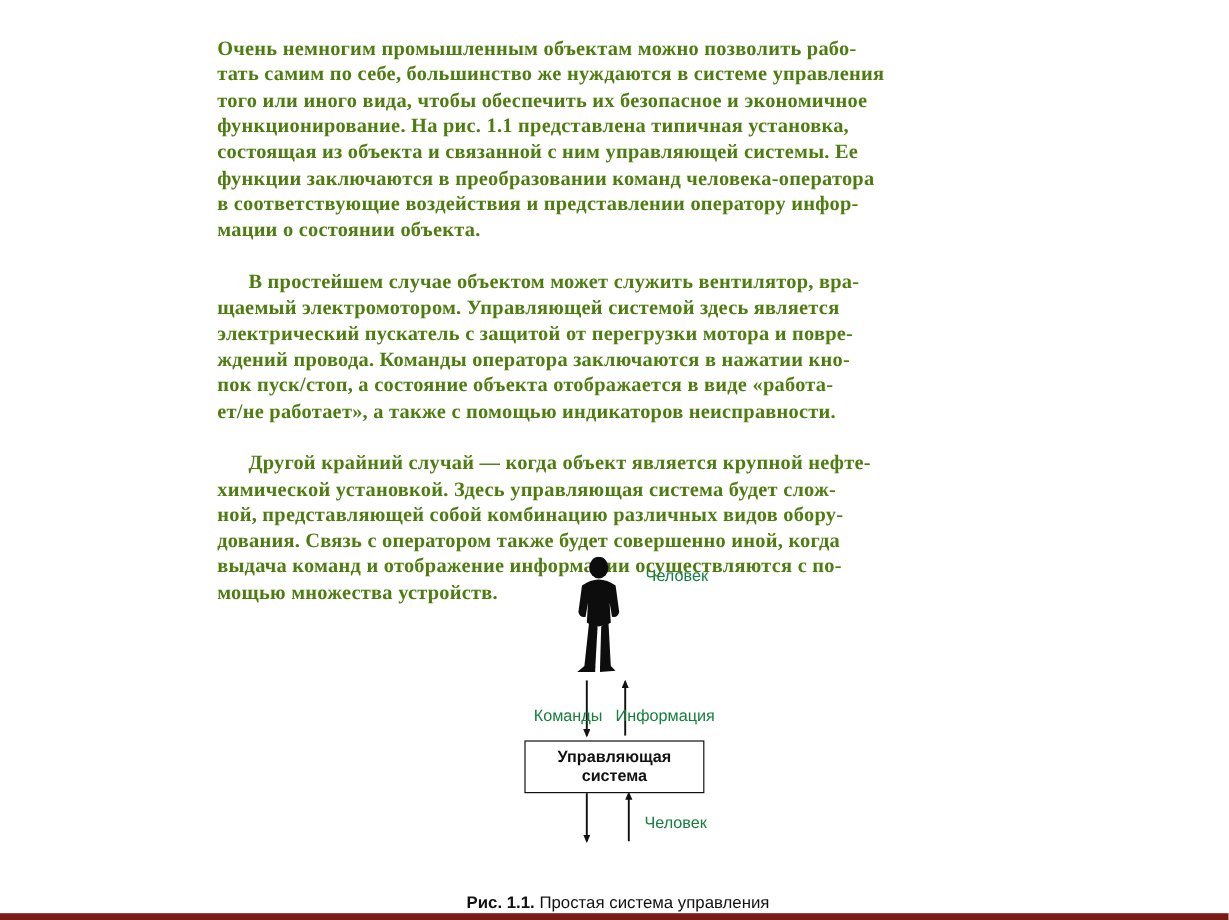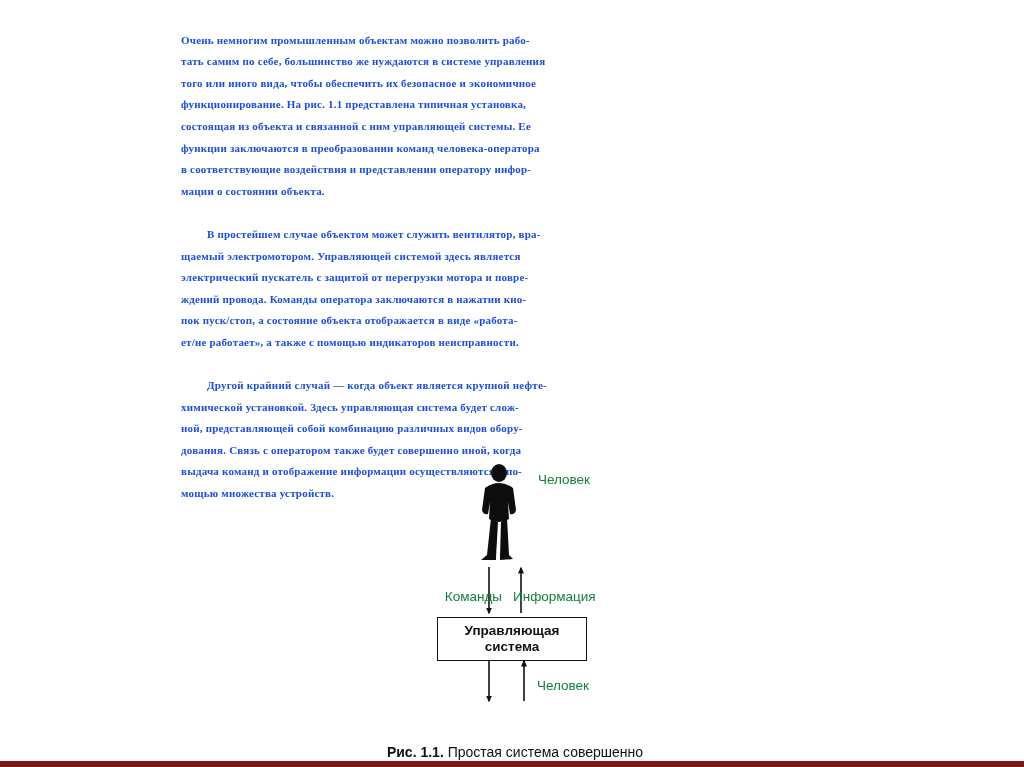--- a/index.html
+++ b/index.html
@@ -9,22 +9,22 @@
     height: 767px;
     background: #ffffff;
     overflow: hidden;
     font-family: "Liberation Serif", serif;
   }
   #text-block {
     position: absolute;
     left: 181px;
     top: 8px;
     width: 652px;
-    color: #1d4ed8;
-    font-size: 11px;
+    color: #4d7c0f;
+    font-size: 17px;
     line-height: 21.6px;
     font-weight: bold;
     letter-spacing: 0.2px;
     white-space: pre-line;
   }
   #text-block p { margin: 0; white-space: pre-line; }
   #text-block p.indent { text-indent: 26px; }
 
   .dlabel {
     position: absolute;
@@ -123,17 +123,17 @@
   <div class="dlabel" style="left:420px; top:589px; width:82px; text-align:right;">Команды</div>
   <div class="dlabel" style="left:513px; top:589px;">Информация</div>
 
   <div class="dbox" style="left:437px; top:617px; width:148px; height:42px;">Управляющая
 система</div>
 
   <div class="dlabel" style="left:537px; top:678px;">Человек</div>
 
 
   <div id="caption">
-    <span class="cap-bold">Рис. 1.1.</span><span> Простая система совершенно</span>
+    <span class="cap-bold">Рис. 1.1.</span><span> Простая система управления</span>
   </div>
 
   <div id="bottom-bar"></div>
 </div>
 
 </body></html>

